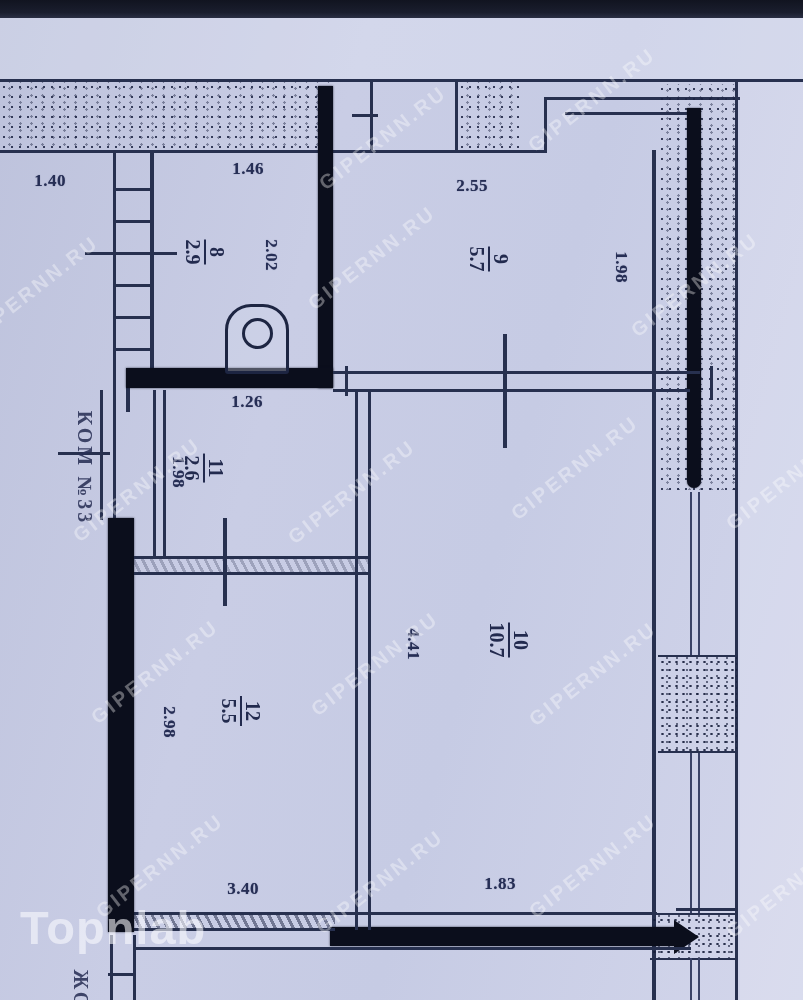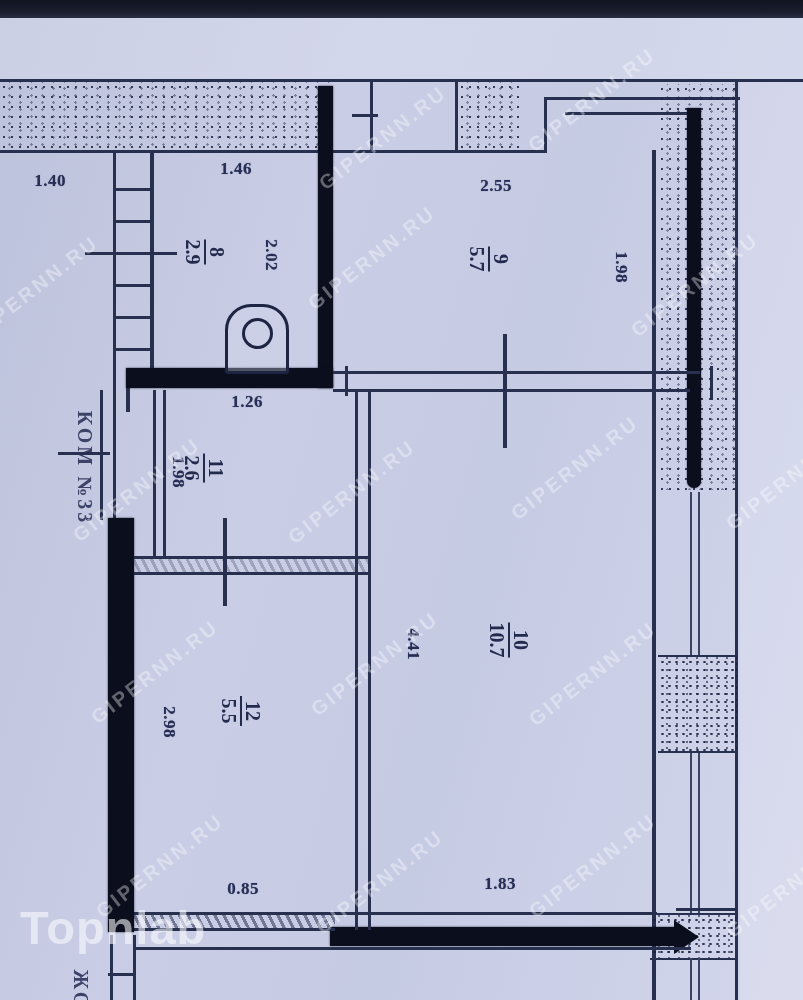--- a/index.html
+++ b/index.html
@@ -143,29 +143,29 @@
   <div class="room" style="left:508px;top:640px">
     <span class="num">10</span>
     <span class="den">10.7</span>
   </div>
   <div class="room" style="left:240px;top:711px">
     <span class="num">12</span>
     <span class="den">5.5</span>
   </div>
 
   <div class="dim" style="left:50px;top:181px">1.40</div>
-  <div class="dim" style="left:236px;top:169px">1.46</div>
-  <div class="dim" style="left:496px;top:186px">2.55</div>
+  <div class="dim" style="left:248px;top:169px">1.46</div>
+  <div class="dim" style="left:472px;top:186px">2.55</div>
   <div class="dim v" style="left:621px;top:267px">1.98</div>
   <div class="dim v" style="left:271px;top:255px">2.02</div>
   <div class="dim" style="left:247px;top:402px">1.26</div>
   <div class="dim v" style="left:178px;top:472px">1.98</div>
   <div class="dim v" style="left:413px;top:644px">4.41</div>
   <div class="dim v" style="left:169px;top:722px">2.98</div>
-  <div class="dim" style="left:243px;top:889px">0.85</div>
+  <div class="dim" style="left:243px;top:889px">3.40</div>
   <div class="dim" style="left:500px;top:884px">1.83</div>
 
   <div class="vtext" style="left:84px;top:468px">КОМ №33</div>
   <div class="vtext" style="left:80px;top:990px">ЖО</div>
 
   <div class="wm" style="left:383px;top:138px">GIPERNN.RU</div>
   <div class="wm" style="left:592px;top:100px">GIPERNN.RU</div>
   <div class="wm" style="left:35px;top:288px">GIPERNN.RU</div>
   <div class="wm" style="left:372px;top:258px">GIPERNN.RU</div>
   <div class="wm" style="left:695px;top:285px">GIPERNN.RU</div>

